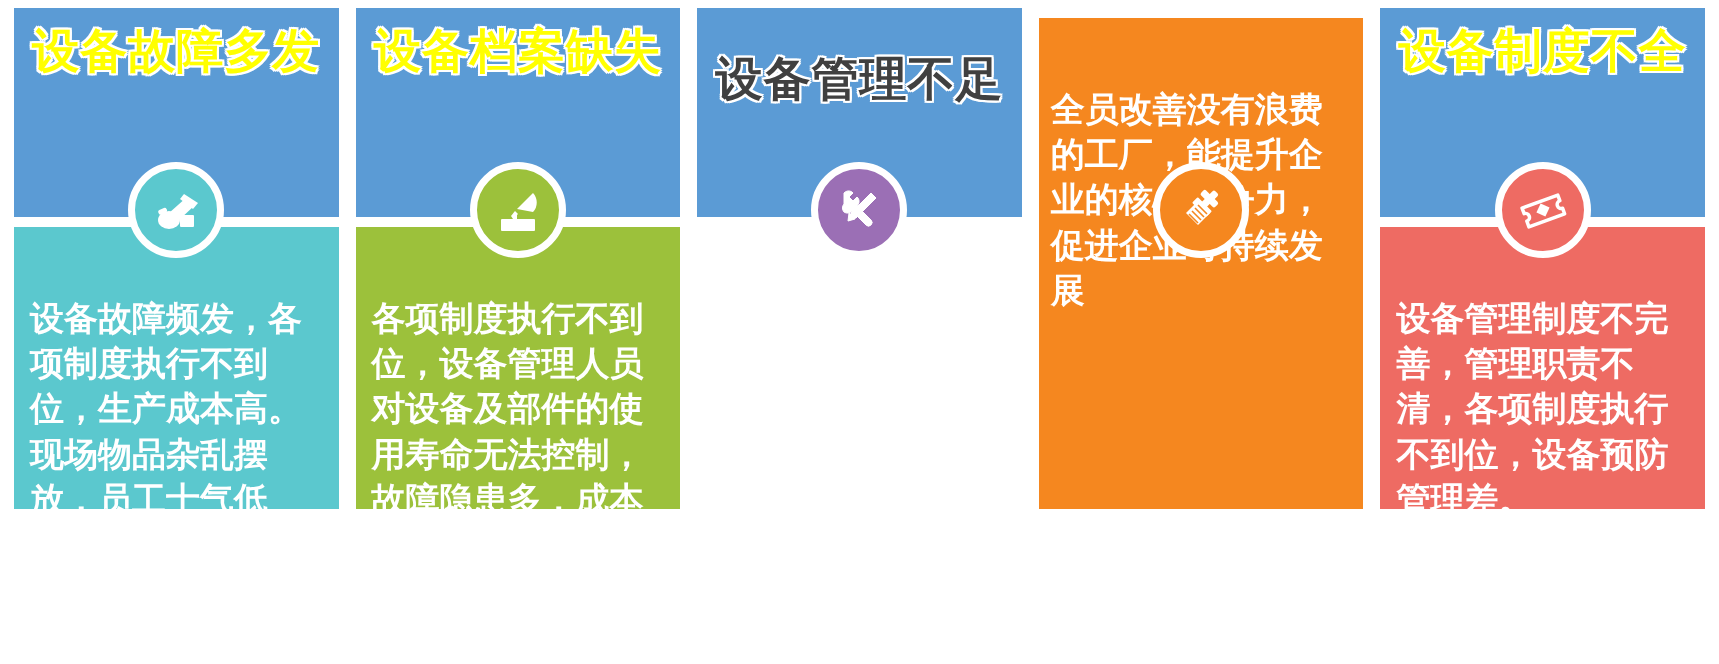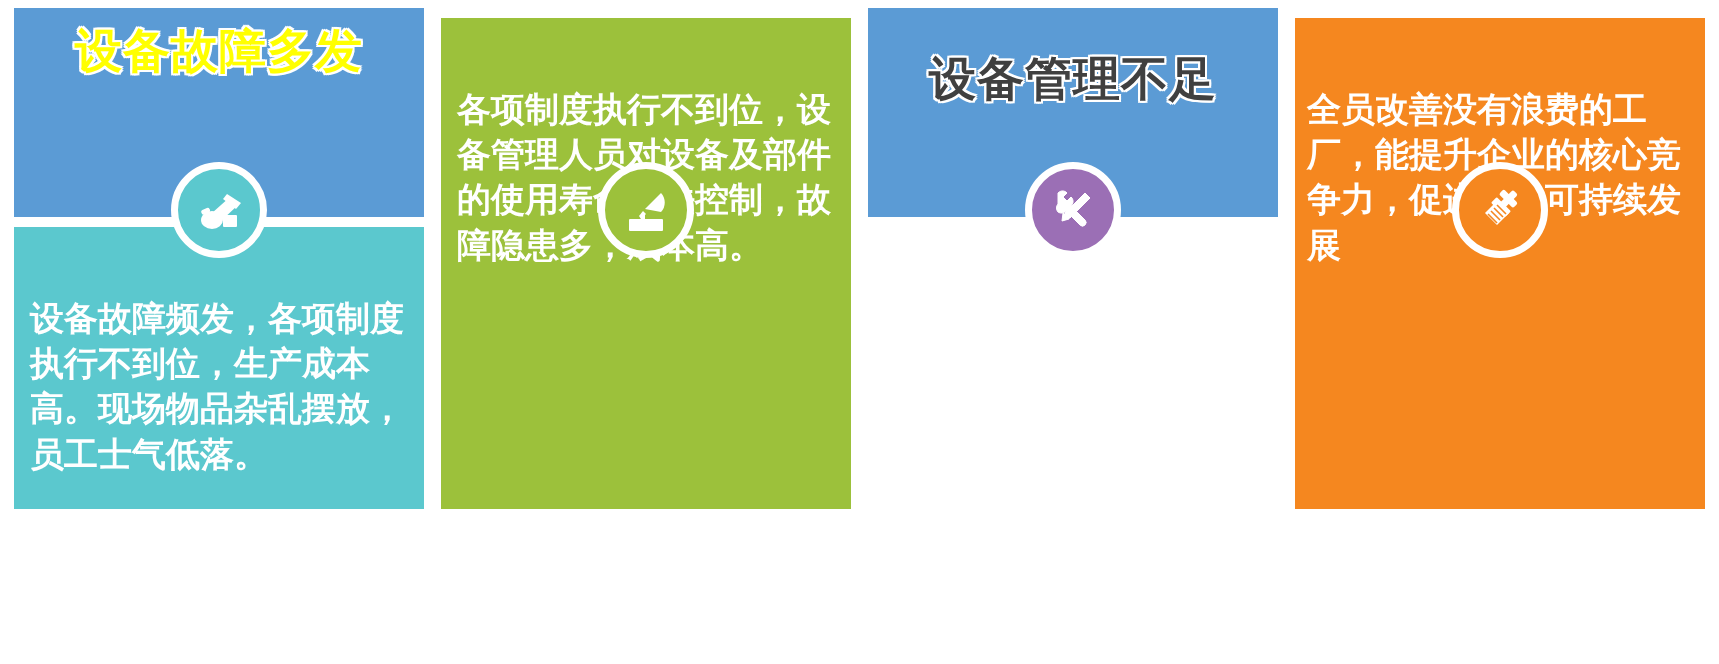--- a/index.html
+++ b/index.html
@@ -139,20 +139,23 @@
           <path d="M35 11 L49 20 L44 26 L31 16 Z"></path>
           <ellipse cx="20" cy="37" rx="11" ry="9"></ellipse>
           <rect x="31" y="32" width="14" height="12" rx="1"></rect>
           <rect x="9" y="26" width="9" height="5" rx="2" transform="rotate(-25 13 28)"></rect>
         </g>
       </svg>
     </div>
   </div>
 
   <div class="column">
+    <div class="col-header" style="background-color: rgb(91, 155, 213);">
+      <div class="col-title" style="color: rgb(255, 255, 0);">设备档案缺失</div>
+    </div>
     <div class="col-gap"></div>
     <div class="col-body" style="background-color: rgb(156, 193, 59);">
       <div class="col-text" style="color: rgb(255, 255, 255);">各项制度执行不到位，设备管理人员对设备及部件的使用寿命无法控制，故障隐患多，成本高。</div>
     </div>
     <div class="badge" style="background-color: rgb(156, 193, 59);">
       <svg width="54" height="54" viewBox="0 0 54 54" aria-hidden="true">
         <g fill="#ffffff">
           <path d="M26 26 L42 10 C47 15 47 24 42 29 Z"></path>
           <path d="M24 28 L20 33 L22 36 L27 31 Z"></path>
           <rect x="10" y="36" width="34" height="12" rx="1"></rect>
@@ -199,14 +202,31 @@
             <line x1="15" y1="31" x2="24" y2="40"></line>
             <line x1="18" y1="28" x2="27" y2="37"></line>
             <line x1="21" y1="25" x2="30" y2="34"></line>
             <line x1="24" y1="22" x2="33" y2="31"></line>
           </g>
         </g>
       </svg>
     </div>
   </div>
 
+  <div class="column">
+    <div class="col-header" style="background-color: rgb(91, 155, 213);">
+      <div class="col-title" style="color: rgb(255, 255, 0);">设备制度不全</div>
+    </div>
+    <div class="col-gap"></div>
+    <div class="col-body" style="background-color: rgb(238, 107, 99);">
+      <div class="col-text" style="color: rgb(255, 255, 255);">设备管理制度不完善，管理职责不清，各项制度执行不到位，设备预防管理差。</div>
+    </div>
+    <div class="badge" style="background-color: rgb(238, 107, 99);">
+      <svg width="54" height="54" viewBox="0 0 54 54" aria-hidden="true">
+        <g transform="rotate(-20 27 27)">
+          <path d="M8 18 h38 v6 a4 4 0 0 0 0 8 v6 h-38 v-6 a4 4 0 0 0 0 -8 z" fill="none" stroke="#ffffff" stroke-width="3.5" stroke-linejoin="round"></path>
+          <path d="M27 20 L34 27 L27 34 L20 27 Z" fill="#ffffff"></path>
+        </g>
+      </svg>
+    </div>
+  </div>
 
 </div>
 
 </body></html>

